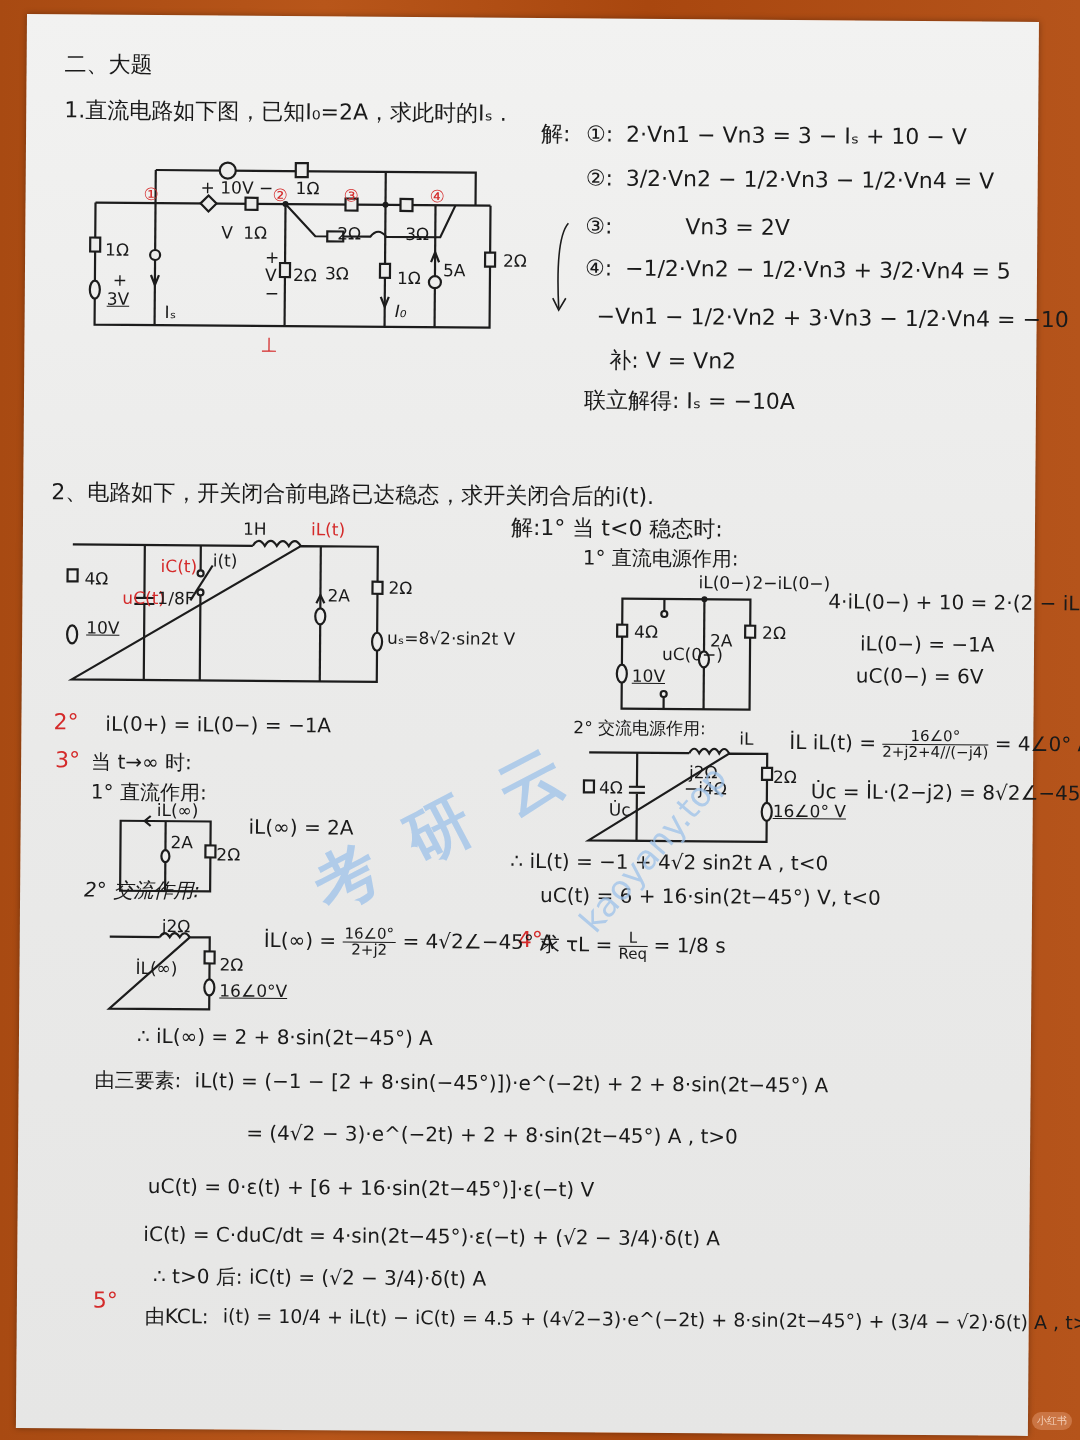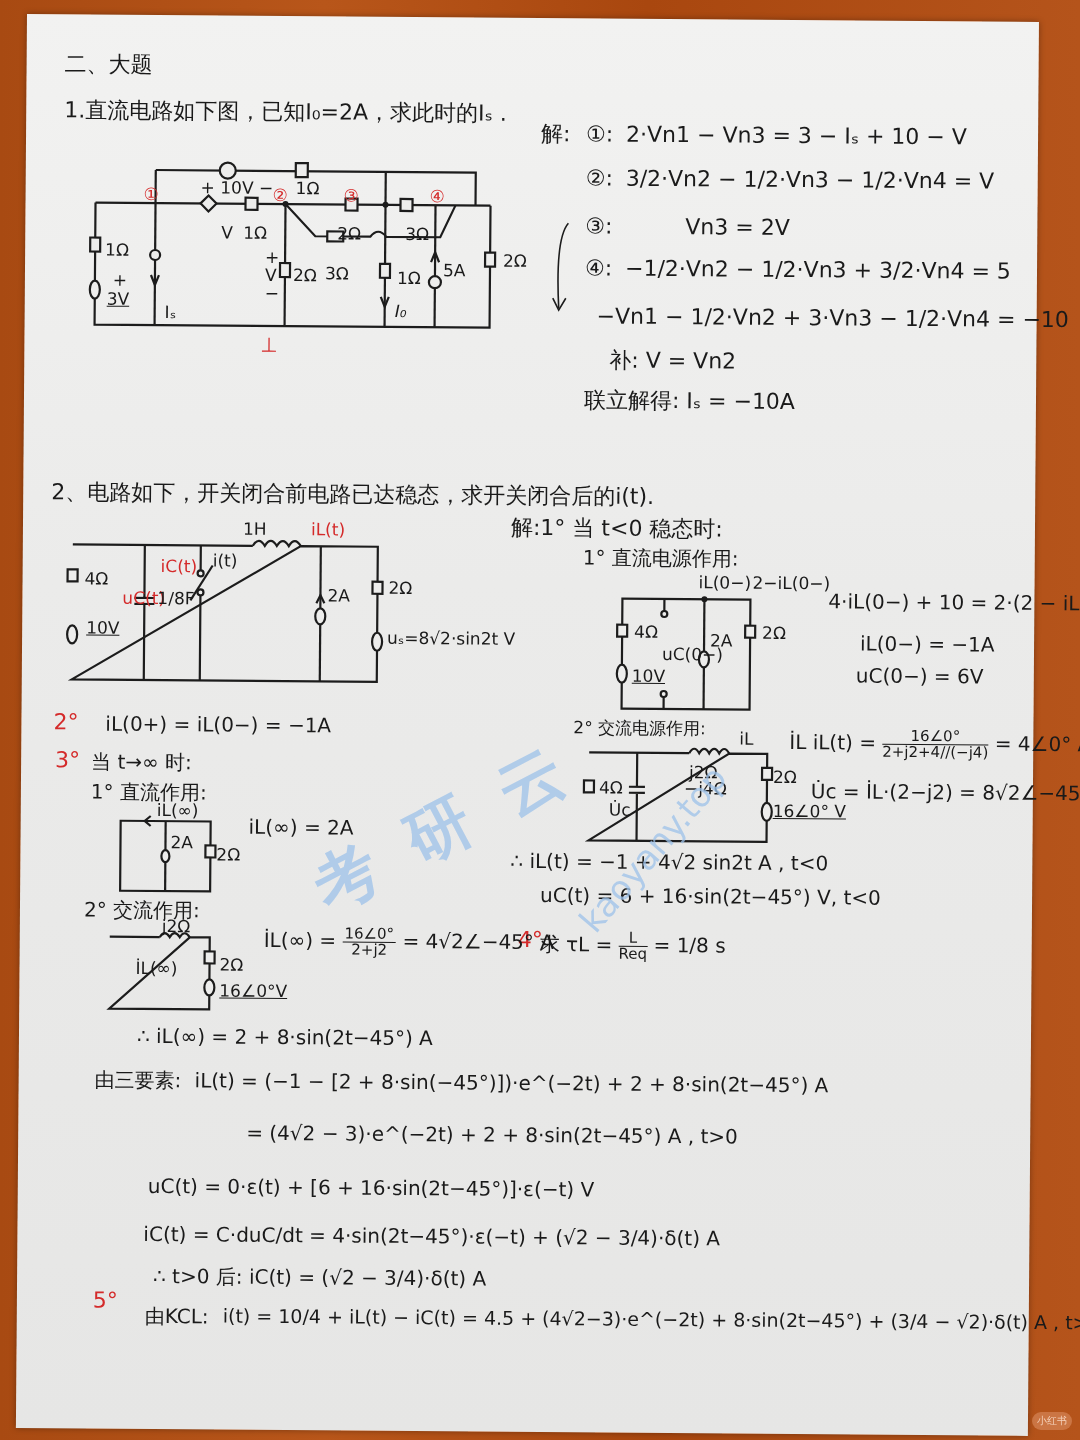--- a/index.html
+++ b/index.html
@@ -231,21 +231,21 @@
       <ellipse cx="45" cy="35" rx="4" ry="6" fill="#ededec"></ellipse>
       <rect x="85" y="24" width="10" height="12" fill="#ededec"></rect>
       <path d="M30 -5 L24 0 L30 5"></path>
     </g>
   </svg>
   <div class="t sm" style="left:136px;top:786px;">iL(∞)</div>
   <div class="t sm" style="left:150px;top:818px;">2A</div>
   <div class="t sm" style="left:196px;top:830px;">2Ω</div>
   <div class="t" style="left:228px;top:800px;">iL(∞) = 2A</div>
 
-  <div class="t" style="left:64px;top:884px;">2° 交流作用:</div>
+  <div class="t" style="left:64px;top:864px;font-style:italic;">2° 交流作用:</div>
   <svg style="left:90px;top:922px;" width="110" height="75">
     <g class="wire">
       <path d="M0 0 H50"></path>
       <path d="M50 0 q5 -8 10 0 q5 -8 10 0 q5 -8 10 0"></path>
       <path d="M80 0 H100 V72 H0 Z"></path>
       <rect x="95" y="14" width="10" height="12" fill="#ededec"></rect>
       <ellipse cx="100" cy="50" rx="5" ry="8" fill="#ededec"></ellipse>
     </g>
   </svg>
   <div class="t sm" style="left:142px;top:902px;">j2Ω</div>

